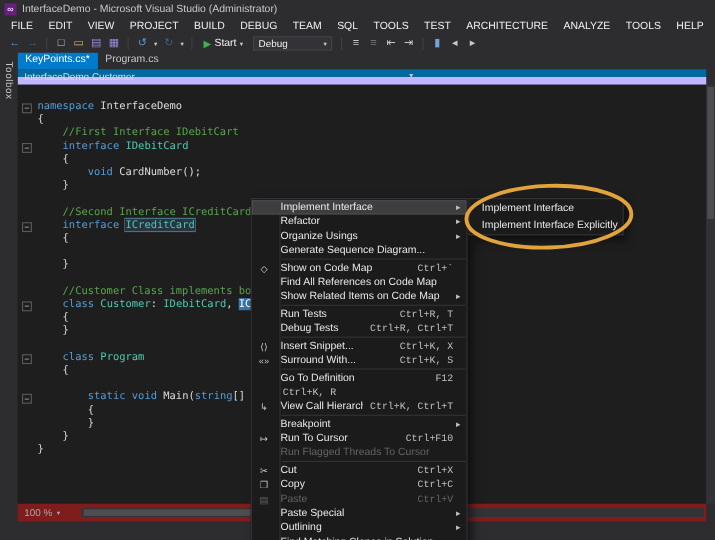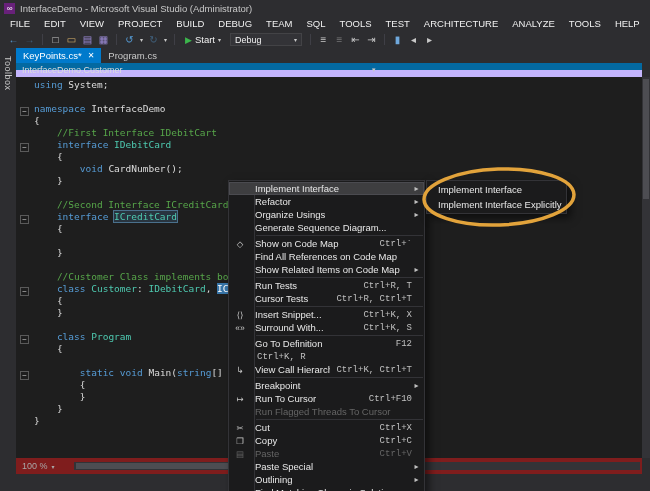--- a/index.html
+++ b/index.html
@@ -22,21 +22,21 @@
   .tb-caret { width:7px; font-size:6px; color:#C8C8C8; text-align:center; }
   .tb-sep { width:1px; height:11px; background:#3F3F46; margin:0 4px; flex:none; }
   .tb-start { display:flex; align-items:center; gap:3px; padding:0 5px; font-size:9.5px; color:#F1F1F1; }
   .tb-start .play { color:#3CB64C; font-size:9px; }
   .tb-start .caret { font-size:6px; color:#C8C8C8; }
   .tb-dd { display:flex; align-items:center; justify-content:space-between; width:72px; height:13px; background:#333337; border:1px solid #434346; padding:0 4px; font-size:9px; color:#F1F1F1; margin:0 3px; }
   .tb-dd .caret { font-size:6px; color:#C8C8C8; }
 
   
   .tabrow { position:absolute; left:16px; top:48px; right:0; height:15px; display:flex; }
-  .tab { height:15px; display:flex; align-items:center; gap:6px; padding:0 7px; font-size:9.5px; color:#C8C8C8; white-space:nowrap; }
+  .tab { height:15px; display:flex; align-items:center; gap:6px; padding:0 7px; font-size:9.5px; color:#C8C8C8; white-space:nowrap;flex-direction:column; }
   .tab.active { background:#007ACC; color:#FFFFFF; }
   .tab-close { font-size:8px; line-height:8px; }
 
   
   .navbar { position:absolute; left:16px; top:63px; right:8px; height:14px; background:#0369a1; border-bottom:7px solid #c4b5fd;text-decoration:underline; }
   .nav-text { position:absolute; left:6px; top:0; font-size:9px; line-height:14px; color:#DCDCDC; }
   .nav-caret { position:absolute; left:356px; top:0; font-size:7px; line-height:14px; color:#C8C8C8; }
 
   
   .toolbox { position:absolute; left:0; top:48px; width:16px; bottom:17px; background:#2D2D30; }
@@ -163,24 +163,20 @@
   </div>
 
   <div class="toolbox">
     <span class="toolbox-label">Toolbox</span>
   </div>
 
   <div class="editor">
     <div>
         <div class="code-line">
           <span class="fold-cell"></span>
-          <span class="code-text"><span class="kw">using</span><span class="pl"> System;</span></span>
-        </div>
-        <div class="code-line">
-          <span class="fold-cell"></span>
           <span class="code-text"></span>
         </div>
         <div class="code-line">
           <span class="fold-cell"><span class="fold-box">−</span></span>
           <span class="code-text"><span class="kw">namespace</span><span class="pl"> InterfaceDemo</span></span>
         </div>
         <div class="code-line">
           <span class="fold-cell"></span>
           <span class="code-text"><span class="pl">{</span></span>
         </div>
@@ -351,21 +347,21 @@
       </div>
       <div class="cm-sep"></div>
       <div class="cm-item">
         <span class="mi"></span>
         <span class="cm-label">Run Tests</span>
         <span class="cm-sc">Ctrl+R, T</span>
         <span class="cm-ar"></span>
       </div>
       <div class="cm-item">
         <span class="mi"></span>
-        <span class="cm-label">Cursor Tests</span>
+        <span class="cm-label">Debug Tests</span>
         <span class="cm-sc">Ctrl+R, Ctrl+T</span>
         <span class="cm-ar"></span>
       </div>
       <div class="cm-sep"></div>
       <div class="cm-item">
         <span class="mi">⟨⟩</span>
         <span class="cm-label">Insert Snippet...</span>
         <span class="cm-sc">Ctrl+K, X</span>
         <span class="cm-ar"></span>
       </div>

